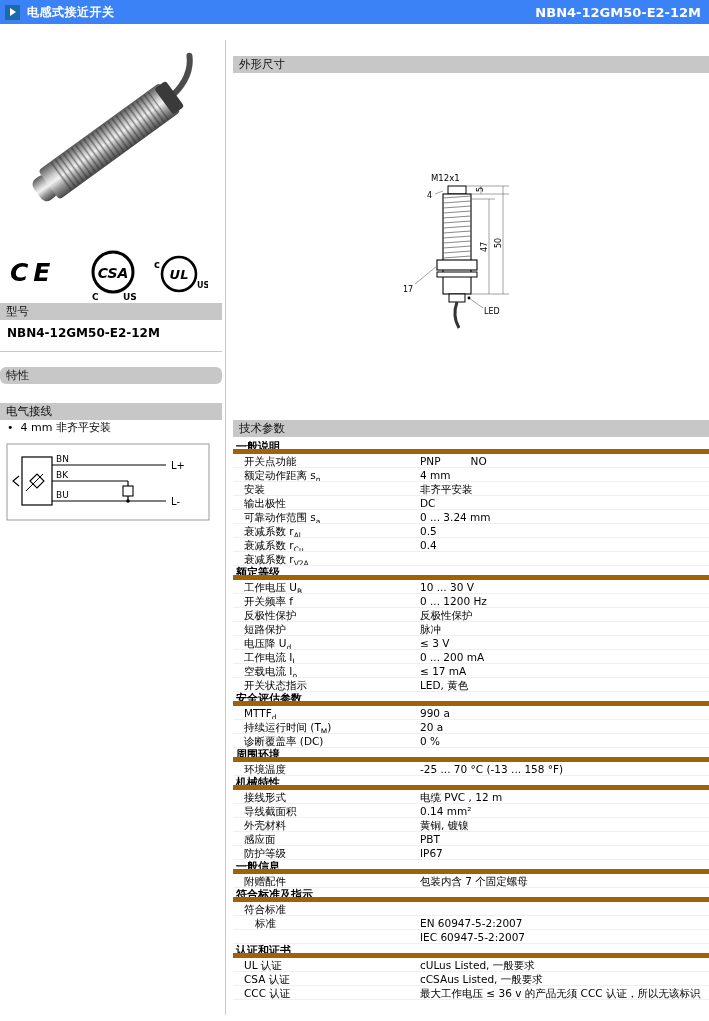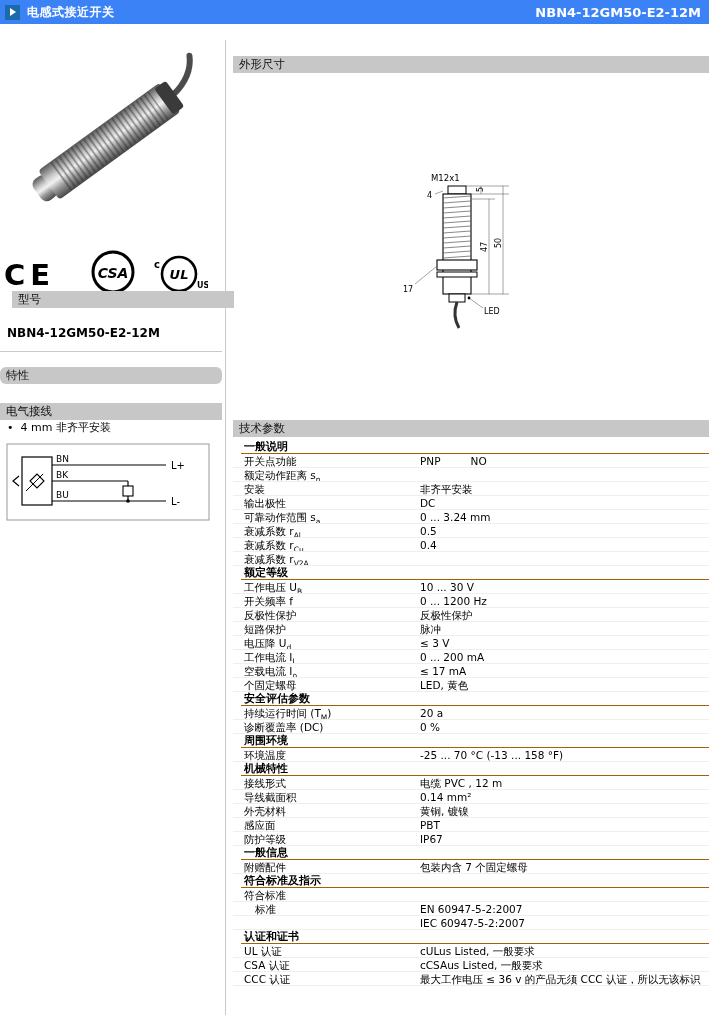--- a/index.html
+++ b/index.html
@@ -18,29 +18,29 @@
   .h-right{margin-left:auto;padding-right:8px;font-weight:bold;font-size:13px;}
   .v-divider{position:absolute;left:225px;top:40px;width:1px;height:975px;background:#c9c9c9;}
   .secbar{
     position:absolute;height:17px;background:#c7c7c7;font-weight:normal;font-size:11.5px;
     line-height:17px;padding-left:6px;box-sizing:border-box;color:#111;
   }
   .secbar.left{left:0;width:222px;}
   .secbar.right{left:233px;width:476px;}
   .photo-wrap{position:absolute;left:2px;top:40px;width:218px;height:202px;}
   .logos{position:absolute;left:0;top:248px;width:222px;height:54px;}
-  .ce-mark{position:absolute;left:4px;top:10px;font-size:29px;font-weight:bold;letter-spacing:5px;}
+  .ce-mark{position:absolute;left:10px;top:10px;font-size:25px;font-weight:bold;letter-spacing:5px;font-style:italic;}
   .model-text{position:absolute;left:7px;top:326px;font-size:12px;font-weight:bold;}
   .thin-line{position:absolute;left:0;top:351px;width:222px;height:1px;background:#c9c9c9;}
   .feature-line{position:absolute;left:7px;top:389px;font-size:11px;margin-top:31px;}
   .wiring-wrap{position:absolute;left:6px;top:443px;width:204px;height:78px;}
   .dims-wrap{position:absolute;left:385px;top:152px;width:160px;height:175px;margin-top:20px;}
   .spec-table{position:absolute;left:233px;top:440px;width:476px;}
   .spec-group{font-weight:bold;font-size:11px;line-height:14px;height:14px;padding-left:3px;
-    border-bottom:1px solid #a16207;box-sizing:border-box;white-space:nowrap;overflow:hidden;margin-left:8px;}
+    border-bottom:5px solid #a16207;box-sizing:border-box;white-space:nowrap;overflow:hidden;}
   .spec-row{display:flex;font-size:10.5px;line-height:14px;height:14px;
     border-bottom:1px solid #efefef;box-sizing:border-box;overflow:hidden;}
   .spec-label{width:187px;flex:none;padding-left:11px;box-sizing:border-box;white-space:nowrap;overflow:hidden;}
   .spec-row.indent2 .spec-label{padding-left:22px;}
   .spec-value{flex:1;white-space:nowrap;overflow:hidden;}
   sub{font-size:7.5px;line-height:0;}
   svg text{font-family:"DejaVu Sans","Liberation Sans",sans-serif;}
 </style>
 </head>
 <body>
@@ -88,21 +88,21 @@
     <text x="37" y="50" font-size="9" font-weight="bold">US</text>
   </svg>
   <svg style="position:absolute;left:152px;top:4px;" width="56" height="46" viewBox="0 0 56 46">
     <circle cx="27" cy="22" r="17" fill="none" stroke="#000" stroke-width="2.6"></circle>
     <text x="27" y="27" text-anchor="middle" font-size="13" font-weight="bold" font-style="italic">UL</text>
     <text x="2" y="16" font-size="10" font-weight="bold">c</text>
     <text x="45" y="36" font-size="8" font-weight="bold">US</text>
   </svg>
 </div>
 
-<div class="secbar left" style="top:291px;margin-left:12px;">型号</div>
+<div class="secbar left" style="top:303px;">型号</div>
 <div class="model-text">NBN4-12GM50-E2-12M</div>
 <div class="thin-line"></div>
 
 <div class="secbar left" style="top:367px;border-radius:6px;">特性</div>
 <div class="feature-line">
   <span>•</span>&nbsp;&nbsp;<span>4 mm 非齐平安装</span>
 </div>
 
 <div class="secbar left" style="top:403px;">电气接线</div>
 
@@ -185,20 +185,21 @@
 <div class="secbar right" style="top:420px;">技术参数</div>
 
 <div class="spec-table">
     <div class="spec-group">一般说明</div>
     <div class="spec-row">
       <span class="spec-label">开关点功能</span>
       <span class="spec-value">PNP&nbsp;&nbsp;&nbsp;&nbsp;&nbsp;&nbsp;&nbsp;&nbsp;&nbsp;NO</span>
     </div>
     <div class="spec-row">
       <span class="spec-label">额定动作距离  s<sub>n</sub></span>
+      <span class="spec-value">4 mm</span>
     </div>
     <div class="spec-row">
       <span class="spec-label">安装</span>
       <span class="spec-value">非齐平安装</span>
     </div>
     <div class="spec-row">
       <span class="spec-label">输出极性</span>
       <span class="spec-value">DC</span>
     </div>
     <div class="spec-row">
@@ -239,24 +240,28 @@
     </div>
     <div class="spec-row">
       <span class="spec-label">工作电流  I<sub>L</sub></span>
       <span class="spec-value">0 ... 200 mA</span>
     </div>
     <div class="spec-row">
       <span class="spec-label">空载电流 I<sub>o</sub></span>
       <span class="spec-value">≤ 17 mA</span>
     </div>
     <div class="spec-row">
-      <span class="spec-label">个固定螺母</span>
+      <span class="spec-label">开关状态指示</span>
       <span class="spec-value">LED, 黄色</span>
     </div>
     <div class="spec-group">安全评估参数</div>
+    <div class="spec-row">
+      <span class="spec-label">MTTF<sub>d</sub></span>
+      <span class="spec-value">990 a</span>
+    </div>
     <div class="spec-row">
       <span class="spec-label">持续运行时间 (T<sub>M</sub>)</span>
       <span class="spec-value">20 a</span>
     </div>
     <div class="spec-row">
       <span class="spec-label">诊断覆盖率 (DC)</span>
       <span class="spec-value">0 %</span>
     </div>
     <div class="spec-group">周围环境</div>
     <div class="spec-row">

